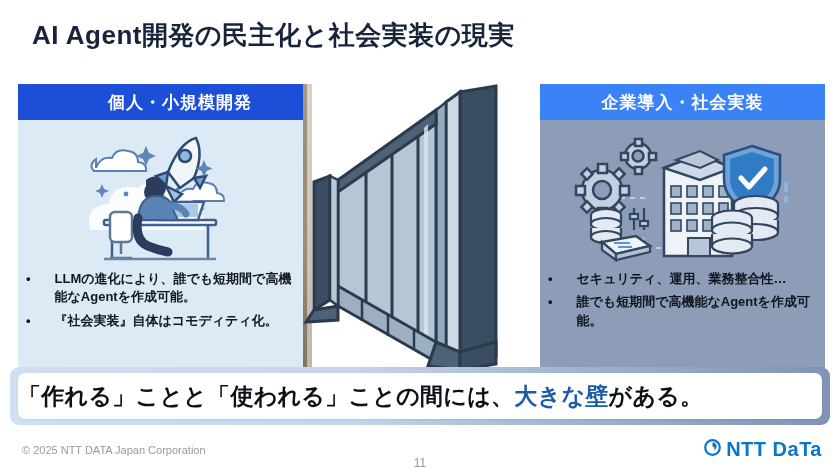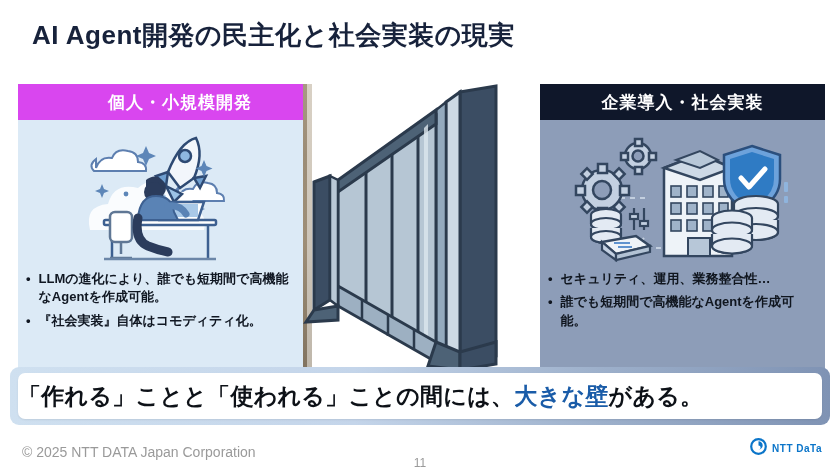--- a/index.html
+++ b/index.html
@@ -37,41 +37,41 @@
   .wall svg{display:block;}
 
   
   .panel{position:absolute;top:84px;width:285px;height:285px;overflow:hidden;}
   .panel-left{left:18px;}
   .panel-right{left:540px;}
   .panel-head{
     height:36px;display:flex;align-items:center;justify-content:center;
     color:#ffffff;font-size:17px;font-weight:bold;letter-spacing:1px;
   }
-  .panel-left .panel-head{background:#d946ef;padding-left:39px;}
-  .panel-right .panel-head{background:#0f172a;}
+  .panel-left .panel-head{background:#1d4ed8;padding-left:39px;}
+  .panel-right .panel-head{background:#3b82f6;}
   .panel-body{
     position:absolute;top:36px;left:0;right:0;bottom:0;
   }
   .panel-left .panel-body{background:#dceaf6;}
   .panel-right .panel-body{background:#8d9db8;}
 
   .illus{position:absolute;left:0;top:0;width:285px;height:152px;}
   .illus svg{display:block;margin:0 auto;}
 
   .bullets{
     position:absolute;left:0;right:0;top:150px;padding:0 10px 0 8px;
   }
   .bullet{
     display:flex;gap:8px;align-items:flex-start;
     font-size:13px;font-weight:bold;line-height:1.42;
     color:#101722;margin-bottom:5px;
   }
   .bullet .dot{flex:0 0 auto;line-height:1.35;font-size:13px;}
-  .bullet .btxt{flex:1 1 auto;}
+  .bullet .btxt{flex:1 1 auto;margin-left:16px;}
   .panel-right .bullet{color:#10161f;}
 
   
   .banner-wrap{
     position:absolute;left:10px;top:367px;width:820px;height:58px;
     border-radius:9px;
     background:linear-gradient(90deg,#cfe0f0 0%,#c4d5ea 42%,#9db0cb 72%,#7f93b4 100%);
   }
   .banner{
     position:absolute;left:8px;top:6px;width:804px;height:46px;
@@ -81,31 +81,31 @@
   }
   .banner-text{
     font-size:23px;font-weight:bold;color:#0d1117;white-space:nowrap;letter-spacing:.3px;
   }
   .banner-text .hl{color:#1a5ca8;}
 
   
   .footer{position:absolute;left:0;top:432px;width:840px;height:40px;}
   .copyright{
     position:absolute;left:22px;top:12px;
-    font-size:14px;color:#9a9a9a;
+    font-size:11px;color:#9a9a9a;
   }
   .pagenum{
     position:absolute;left:0;right:0;top:24px;text-align:center;
     font-size:12px;color:#9a9a9a;
   }
   .logo{
     position:absolute;right:18px;top:6px;display:flex;align-items:center;gap:5px;
   }
   .logo-text{
-    font-size:10px;font-weight:bold;color:#0b75c9;letter-spacing:.5px;
+    font-size:20px;font-weight:bold;color:#0b75c9;letter-spacing:.5px;
   }
 </style>
 </head>
 <body>
 
 <div class="slide">
 
   <div class="title">AI Agent開発の民主化と社会実装の現実</div>
 
   <div class="stage">

